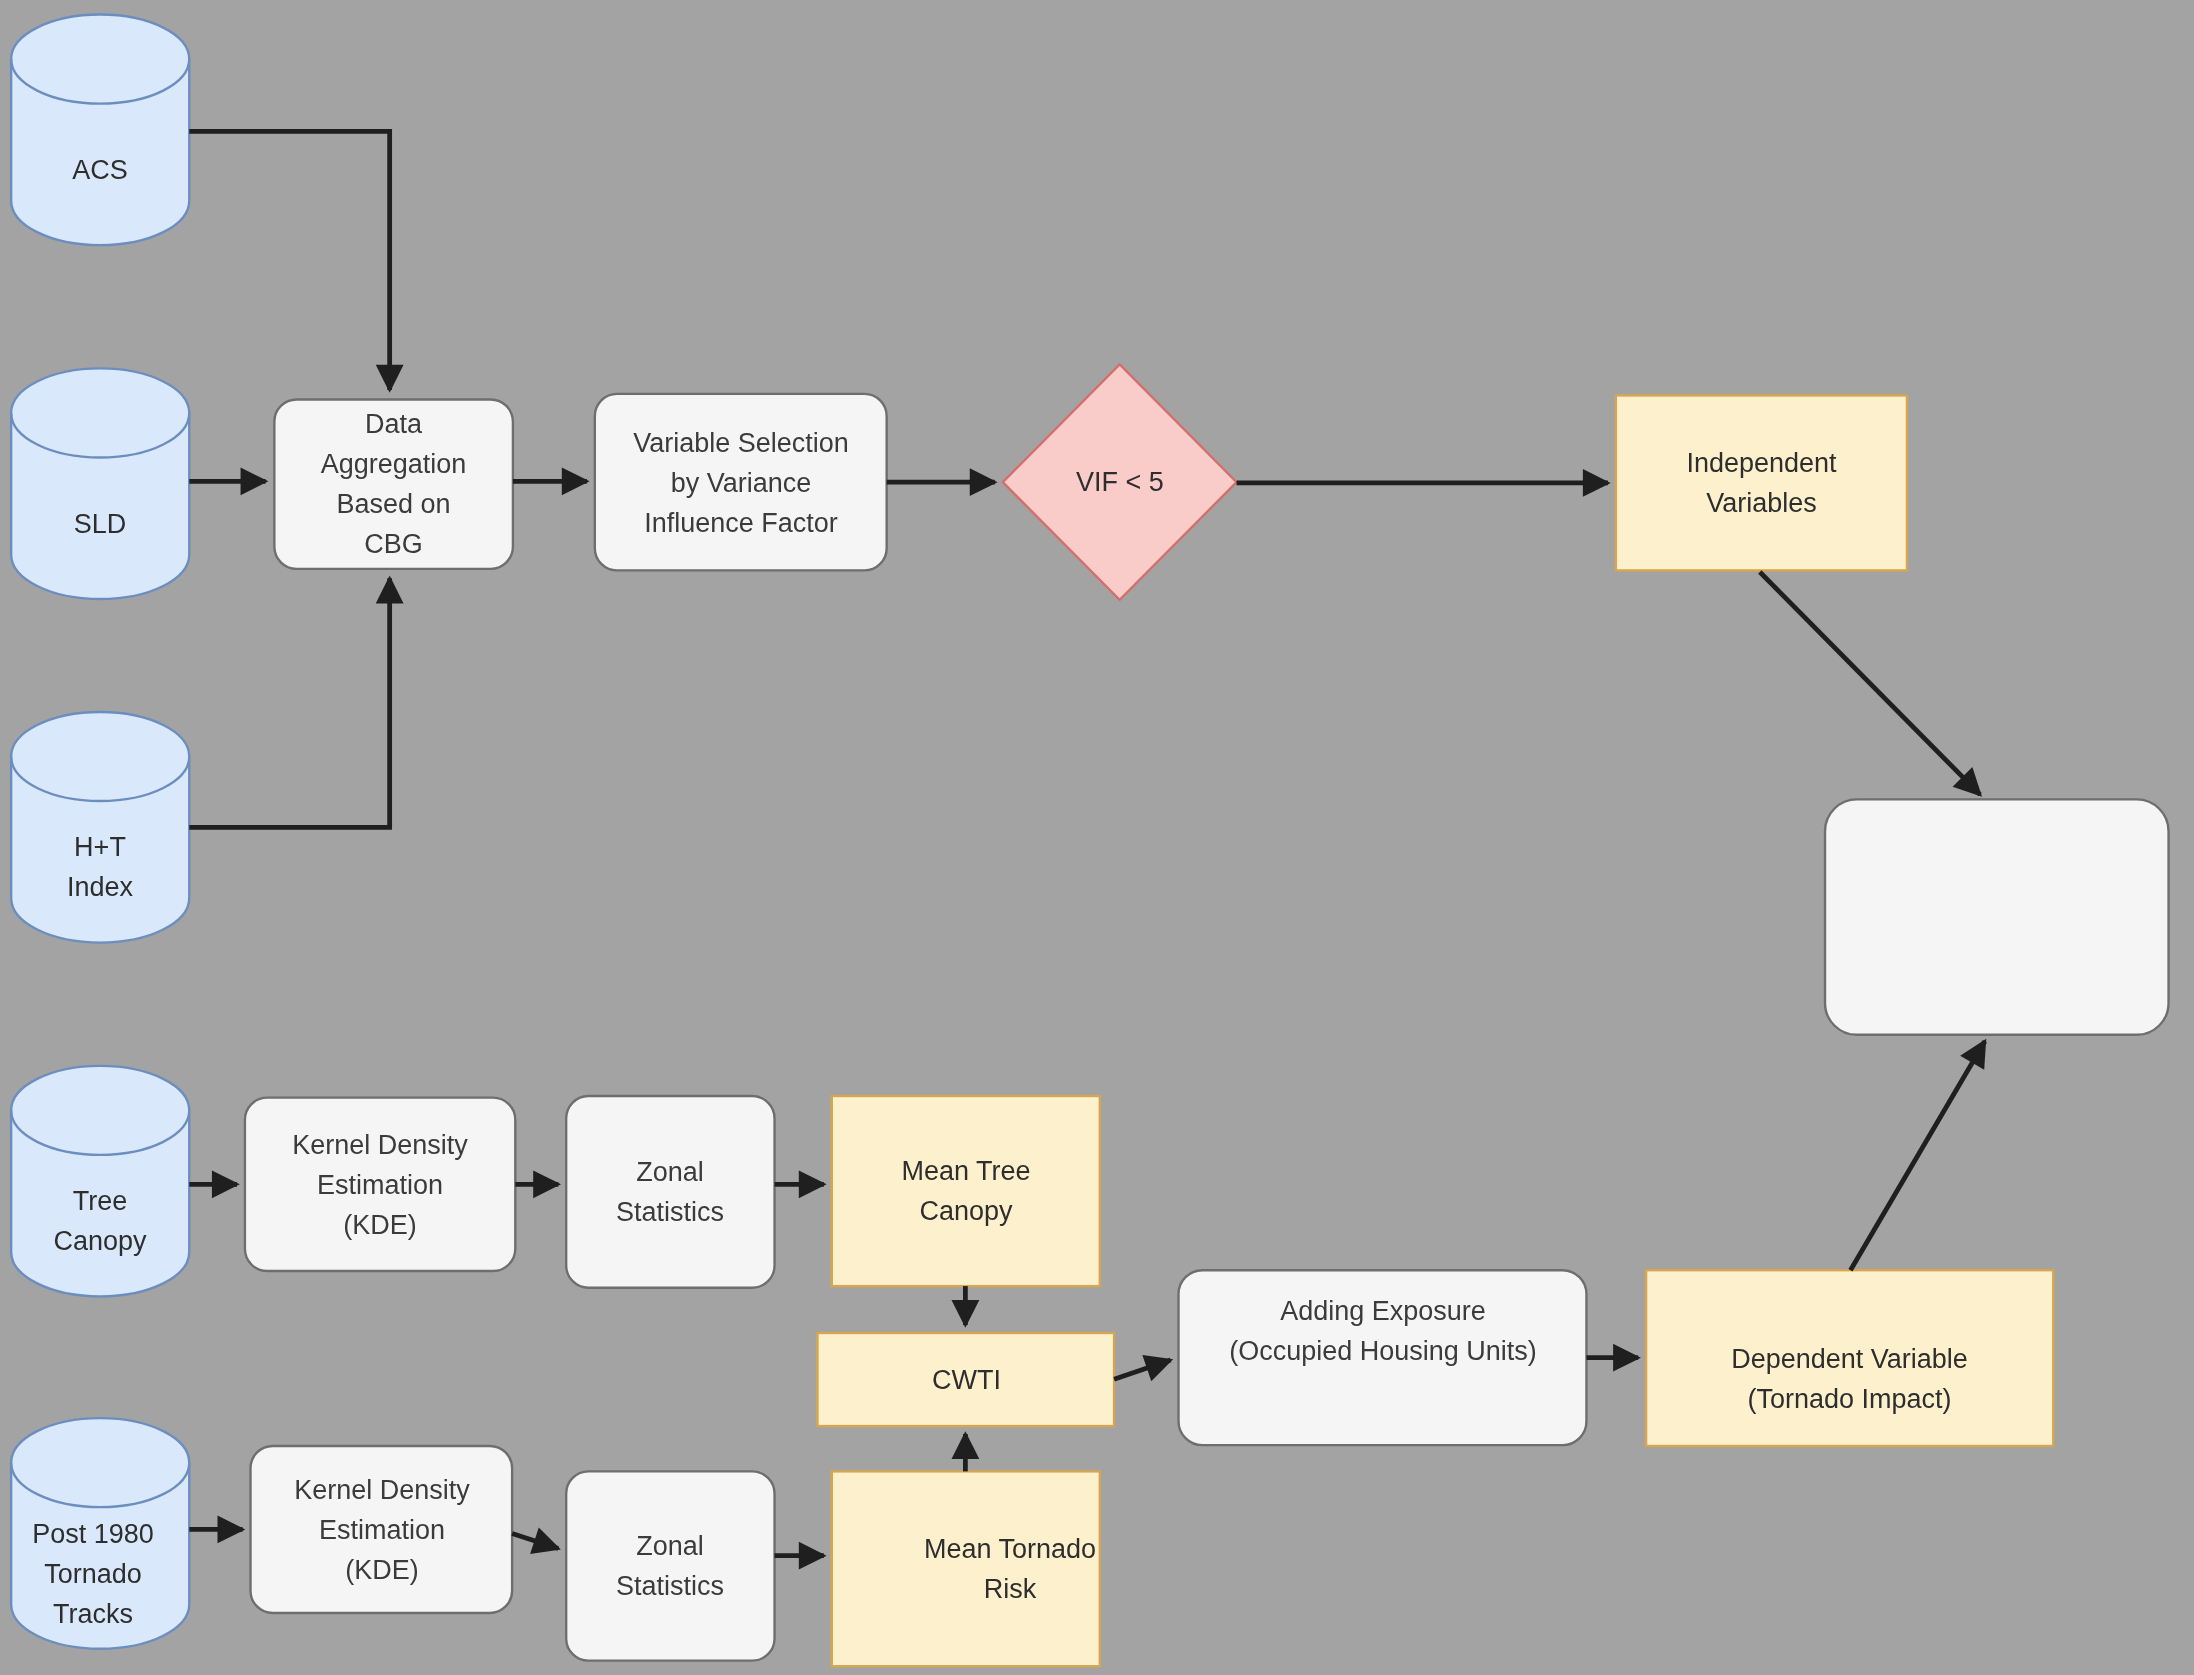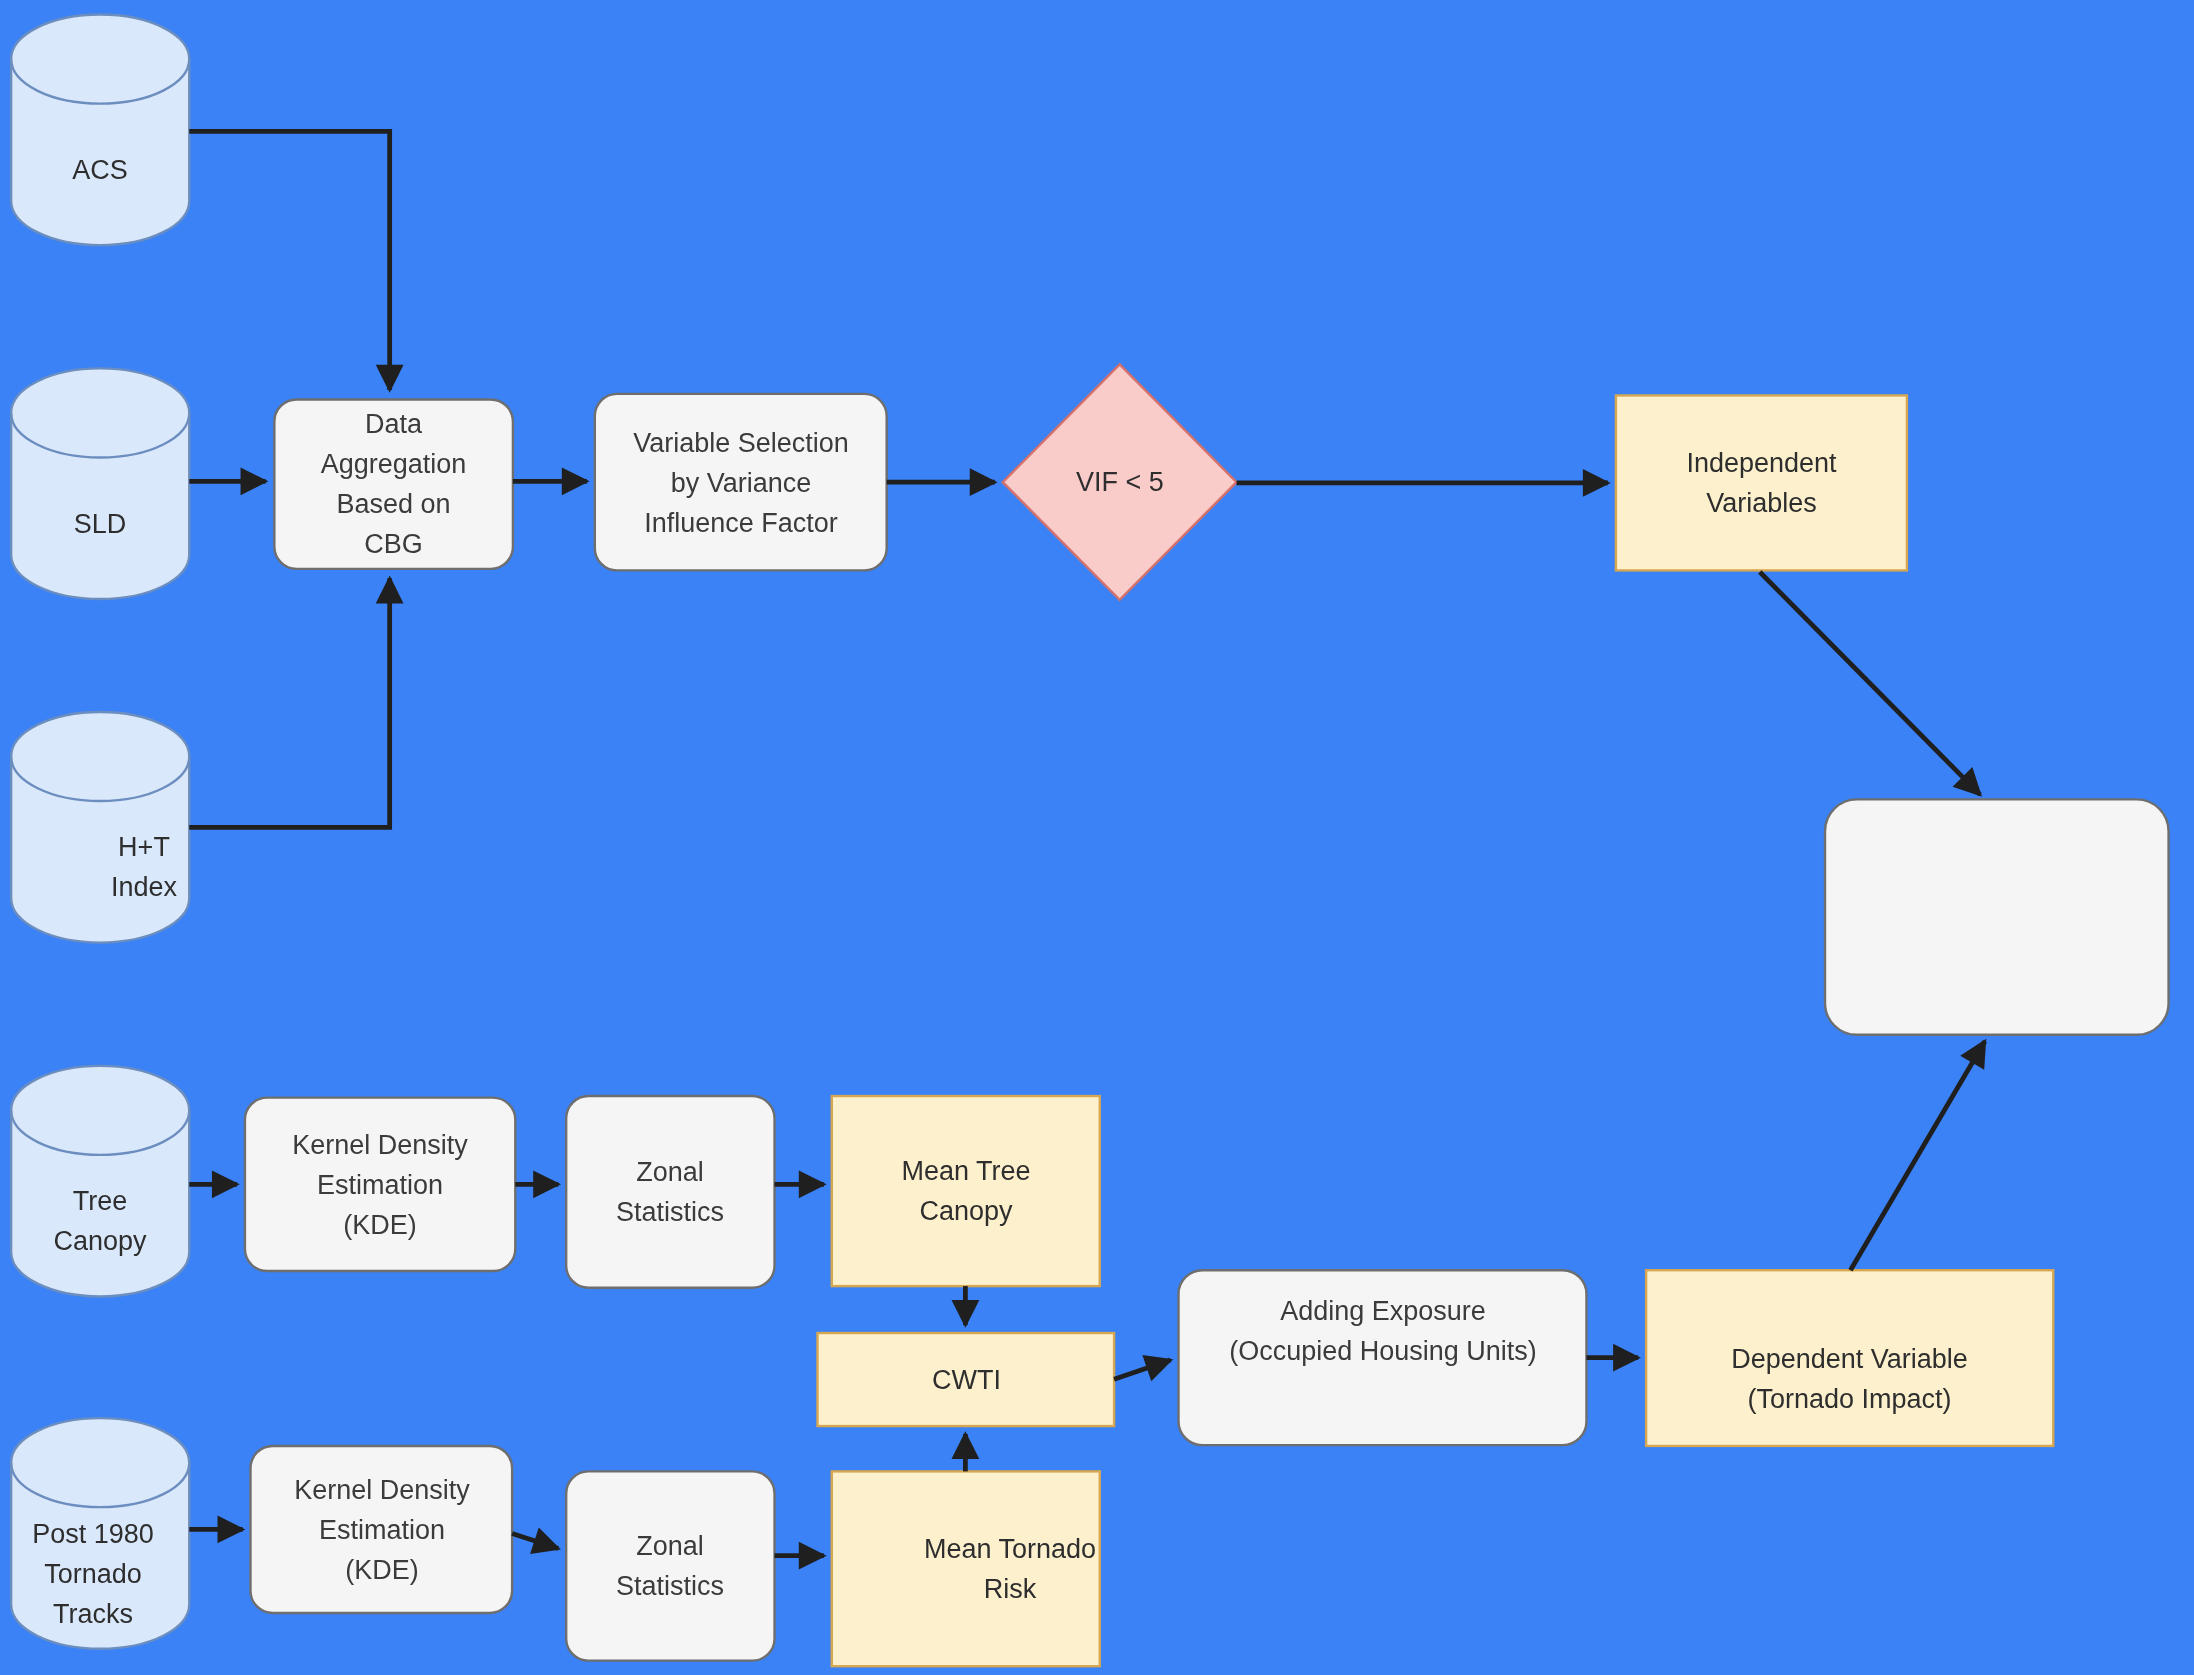--- a/index.html
+++ b/index.html
@@ -1,20 +1,20 @@
 <!DOCTYPE html>
 <html style="font-size:12.7px"><head>
 <meta charset="utf-8">
 <style>
   html, body { margin: 0; padding: 0; background: #ffffff; }
   .canvas {
     position: relative;
     width: 2194px;
     height: 1676px;
-    background: #3b82f6;
+    background: #a3a3a3;
     font-family: "Liberation Sans", sans-serif;
     overflow: hidden;
   }
   .canvas svg.shapes {
     position: absolute;
     left: 0; top: 0;
     width: 2194px; height: 1676px;
   }
   .lbl {
     position: absolute;
@@ -26,21 +26,21 @@
     font-size: 27px;
     line-height: 40px;
     color: #2e2e2e;
     pointer-events: none;
   }
   .lbl.gray  { color: #3b3b3b; }
   .lbl.top-align { align-items: flex-start; padding-top: 20.7px; box-sizing: border-box; }
   
   .lbl-acs      { left:11px;  top:94px;  width:178px; height:151px; }
   .lbl-sld      { left:11px;  top:448px;  width:178px; height:151px; }
-  .lbl-ht       { left:11px;  top:791px;  width:178px; height:151px;padding-left:44px; }
+  .lbl-ht       { left:11px;  top:791px;  width:178px; height:151px; }
   .lbl-tree     { left:11px;  top:1145px; width:178px; height:151px; }
   .lbl-post     { left:11px;  top:1498px; width:164px; height:151px; }
   
   .lbl-dataagg  { left:274px;  top:399px;  width:239px; height:169px; }
   .lbl-varsel   { left:595px;  top:394px;  width:292px; height:177px; }
   .lbl-vif      { left:1003px; top:364px;  width:234px; height:235px; }
   .lbl-indep    { left:1616px; top:395px;  width:291px; height:175px; }
   .lbl-models   { left:1825px; top:799px; width:344px; height:235px; }
   .lbl-kde1     { left:245px;  top:1098px; width:270px; height:173px; }
   .lbl-zonal1   { left:566px;  top:1096px; width:208px; height:192px; }

